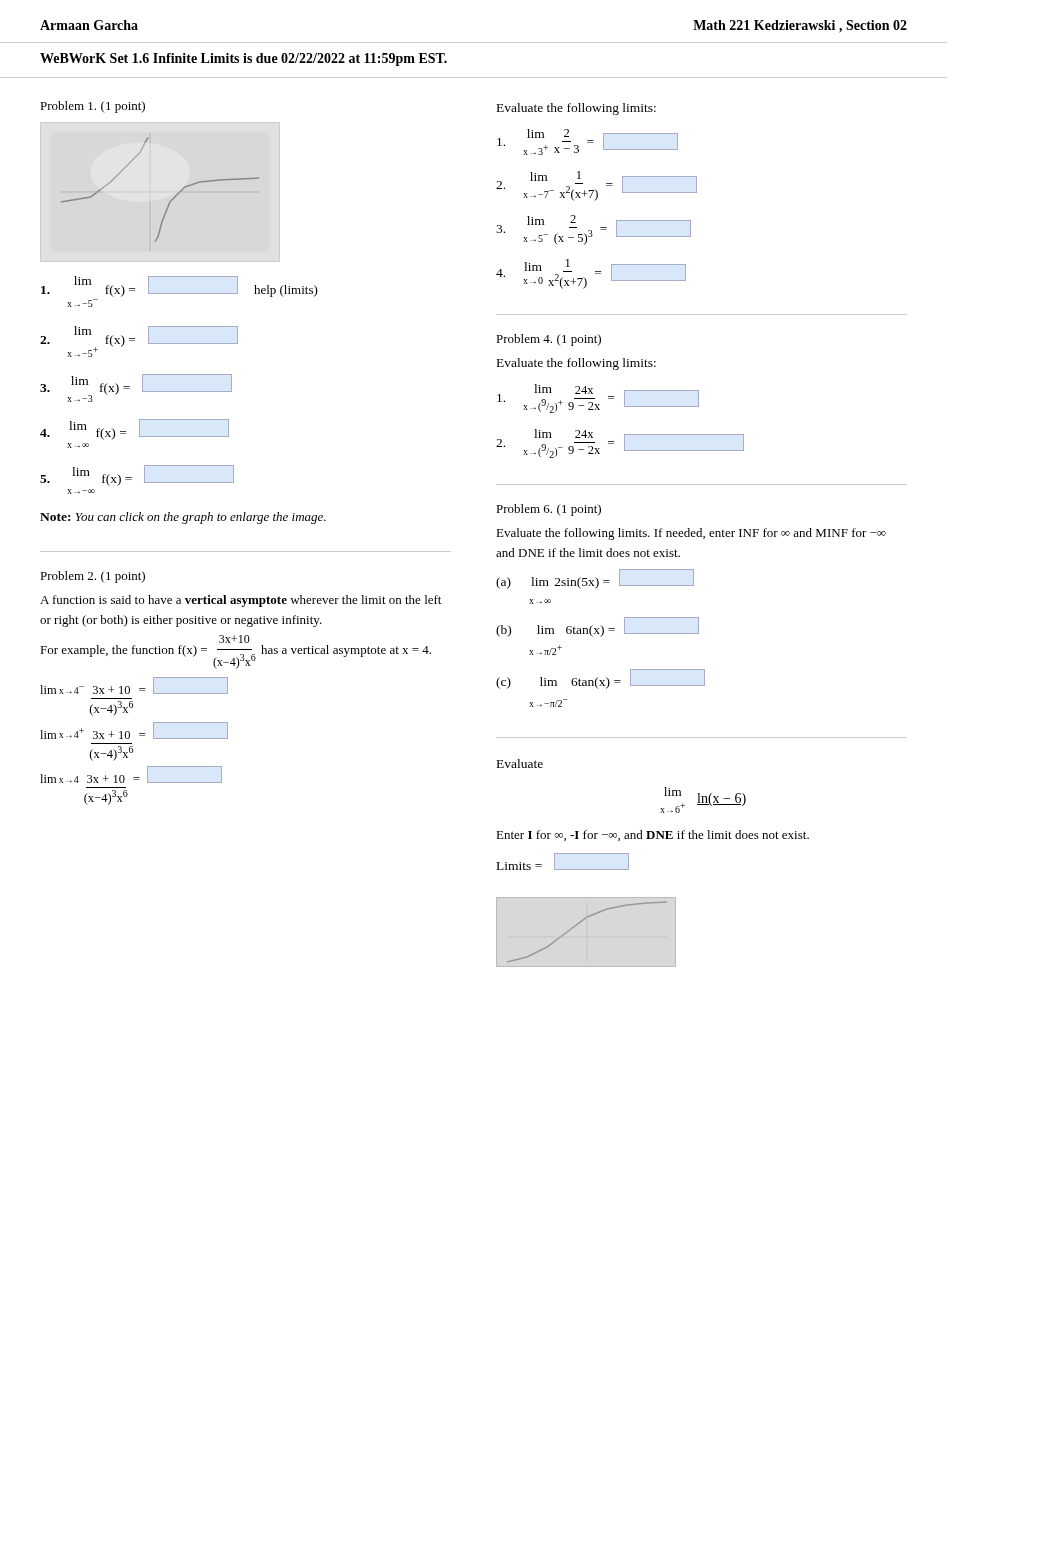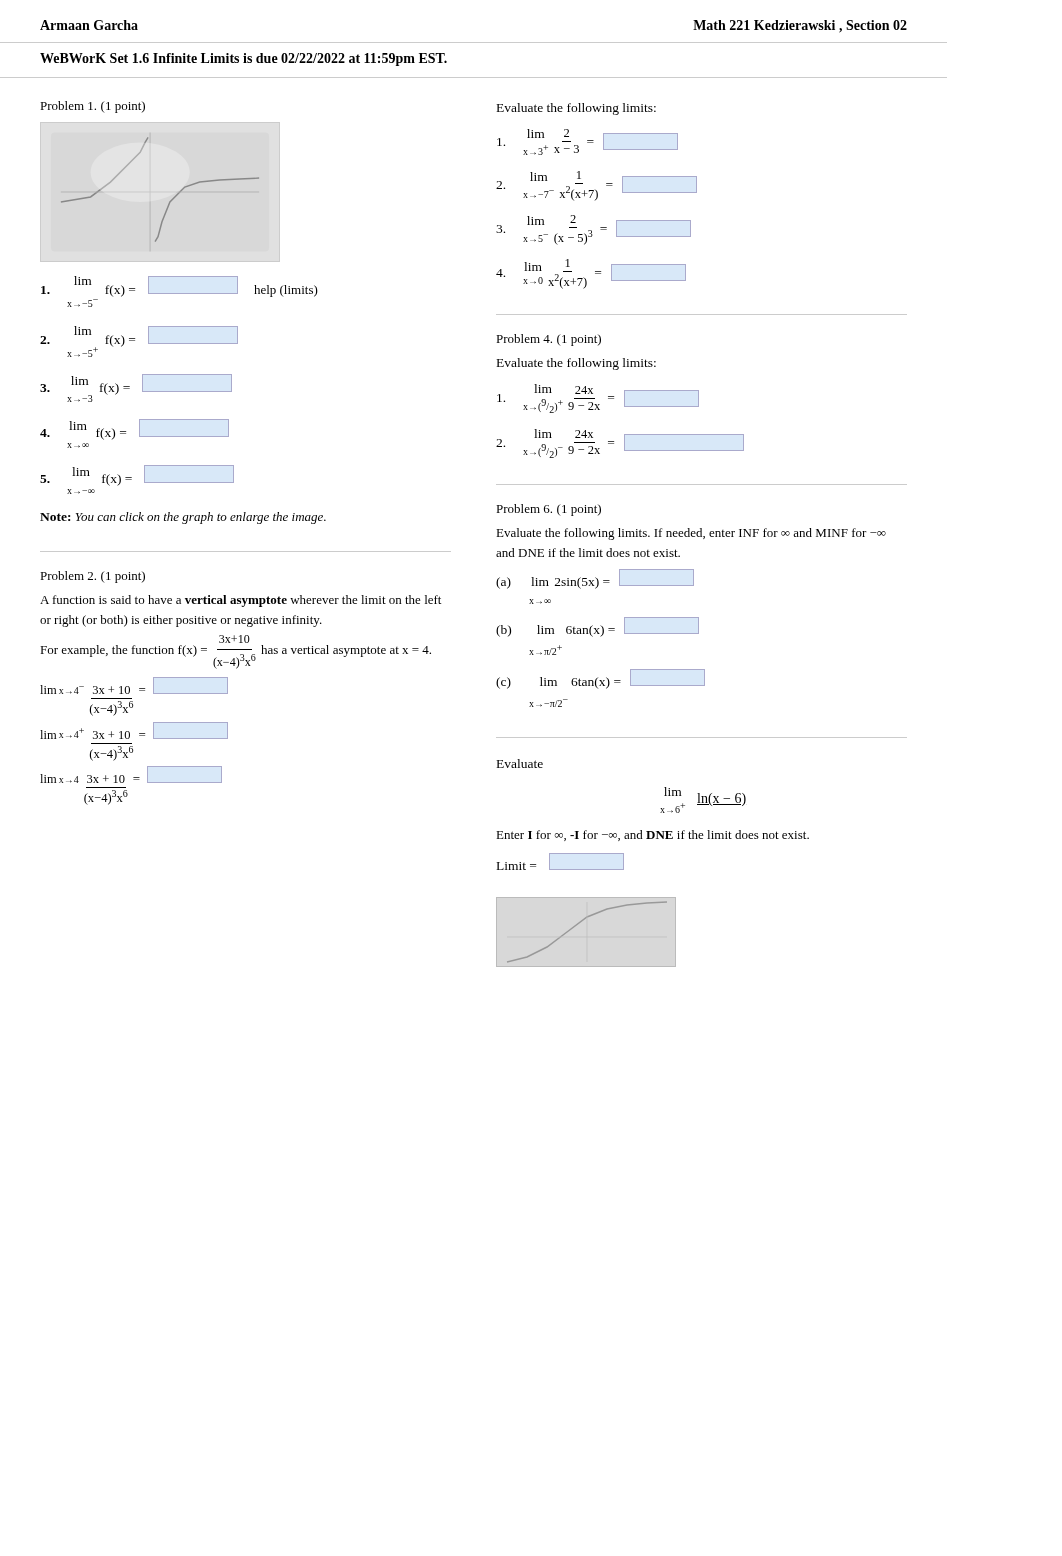--- a/index.html
+++ b/index.html
@@ -481,21 +481,21 @@
             <span class="lim-under">x→6<sup>+</sup></span>
           </span>
           <span style="margin-left:5px;text-decoration:underline;">ln(x − 6)</span>
         </div>
 
         <div class="problem-subtext">
           Enter <b>I</b> for ∞, <b>-I</b> for −∞, and <b>DNE</b> if the limit does not exist.
         </div>
 
         <div class="limit-item" style="margin-top:8px;">
-          <span style="margin-right:8px;">Limit =</span>
+          <span style="margin-right:8px;">Limits =</span>
           <span class="answer-box-sm"></span>
         </div>
 
         <div style="margin-top:20px;">
           <div style="width:180px;height:70px;background:#d8d8d8;border:1px solid #bbb;display:flex;align-items:center;justify-content:center;overflow:hidden;">
             <svg width="180" height="70">
               <rect width="180" height="70" fill="#d8d8d8"></rect>
               <polyline points="10,65 30,60 50,50 70,35 90,20 110,12 130,8 150,6 170,5" fill="none" stroke="#999" stroke-width="1.5"></polyline>
               <line x1="10" y1="40" x2="170" y2="40" stroke="#bbb" stroke-width="0.7"></line>
               <line x1="90" y1="5" x2="90" y2="65" stroke="#bbb" stroke-width="0.7"></line>

